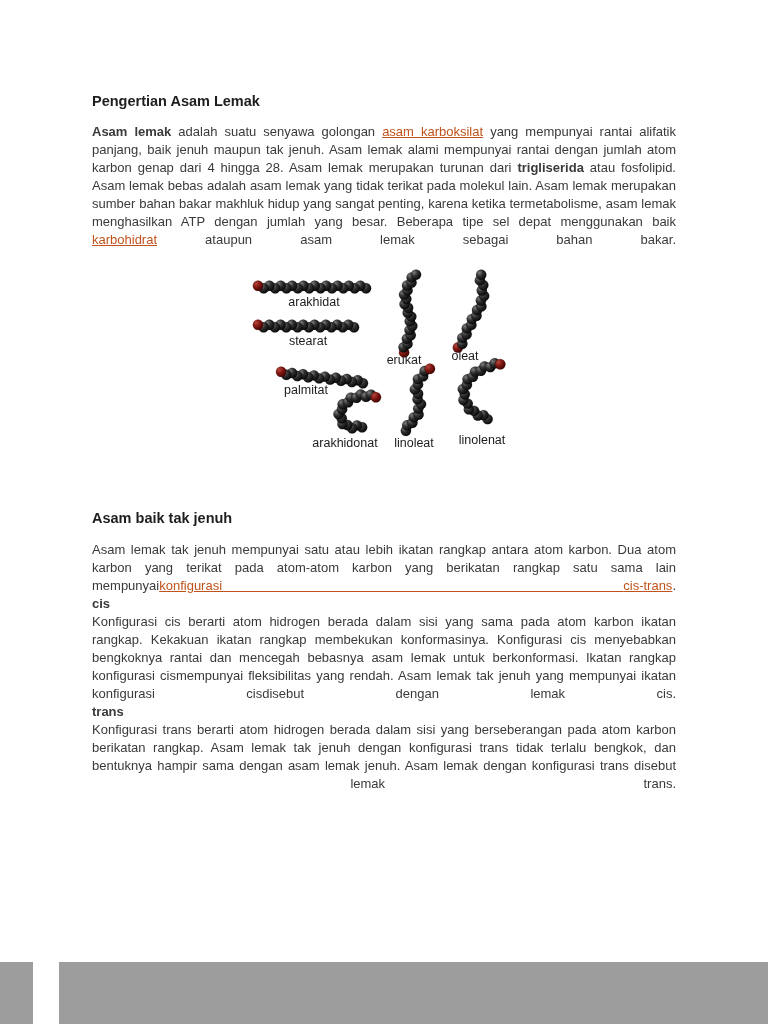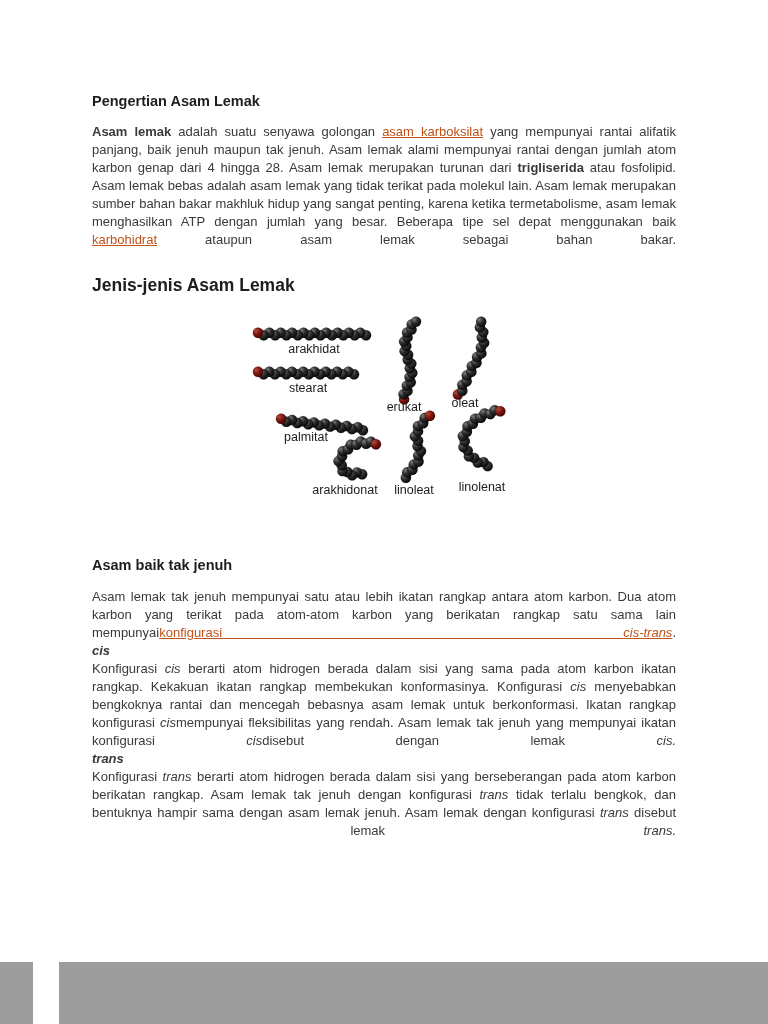--- a/index.html
+++ b/index.html
@@ -8,37 +8,36 @@
   .page{width:768px;height:962px;background:#fff;padding:92px 92px 0 92px;color:#3a3a3a}
   .h1{font-size:14.5px;line-height:18px;font-weight:700;color:#1e1e1e;text-align:left}
   .h2{font-size:17.5px;line-height:22px;font-weight:700;color:#1e1e1e;margin-top:25px;text-align:left}
   .h3{font-size:14.5px;line-height:18px;font-weight:700;color:#1e1e1e;margin-top:40px;text-align:left}
   p.body{font-size:13px;line-height:18px;text-align:justify;text-align-last:justify;color:#3a3a3a}
   #para1{margin-top:13px}
   #para2{margin-top:15px}
   #para3{margin-top:14px}
   .term{text-align-last:left}
   .s-b{font-weight:700}
-  .s-i{font-style:italic}
+  .s-i{}
   .s-l{color:#c0521b;text-decoration:underline}
   figure{margin-top:20px;height:200px}
   .chain-label{font-size:12.5px;fill:#1c1c1c;font-family:"Liberation Sans",sans-serif}
   .footer{width:768px;height:62px;background:#9d9d9d;position:relative}
   .footer .strip{position:absolute;left:33px;top:0;width:26px;height:62px;background:#fff}
 </style>
 </head>
 <body>
 
 <div class="page">
 
   <div class="h1">Pengertian Asam Lemak</div>
 
   <p class="body" id="para1"><span class="s-b">Asam lemak</span><span> adalah suatu senyawa golongan </span><span class="s-l">asam karboksilat</span><span> yang mempunyai rantai alifatik panjang, baik jenuh maupun tak jenuh. Asam lemak alami mempunyai rantai dengan jumlah atom karbon genap dari 4 hingga 28. Asam lemak merupakan turunan dari </span><span class="s-b">trigliserida</span><span> atau fosfolipid. Asam lemak bebas adalah asam lemak yang tidak terikat pada molekul lain. Asam lemak merupakan sumber bahan bakar makhluk hidup yang sangat penting, karena ketika termetabolisme, asam lemak menghasilkan ATP dengan jumlah yang besar. Beberapa tipe sel depat menggunakan baik </span><span class="s-l">karbohidrat</span><span> ataupun asam lemak sebagai bahan bakar.</span></p>
 
-  <div class="h2">Jenis-jenis Asam Lemak</div>
 
 
   <figure>
     <svg id="mol" width="584" height="200" viewBox="0 0 584 200">
       <defs>
         <radialGradient id="gA" cx="32%" cy="30%" r="78%">
           <stop offset="0%" stop-color="#7d7d7d"></stop>
           <stop offset="45%" stop-color="#2e2e2e"></stop>
           <stop offset="100%" stop-color="#050505"></stop>
         </radialGradient>

